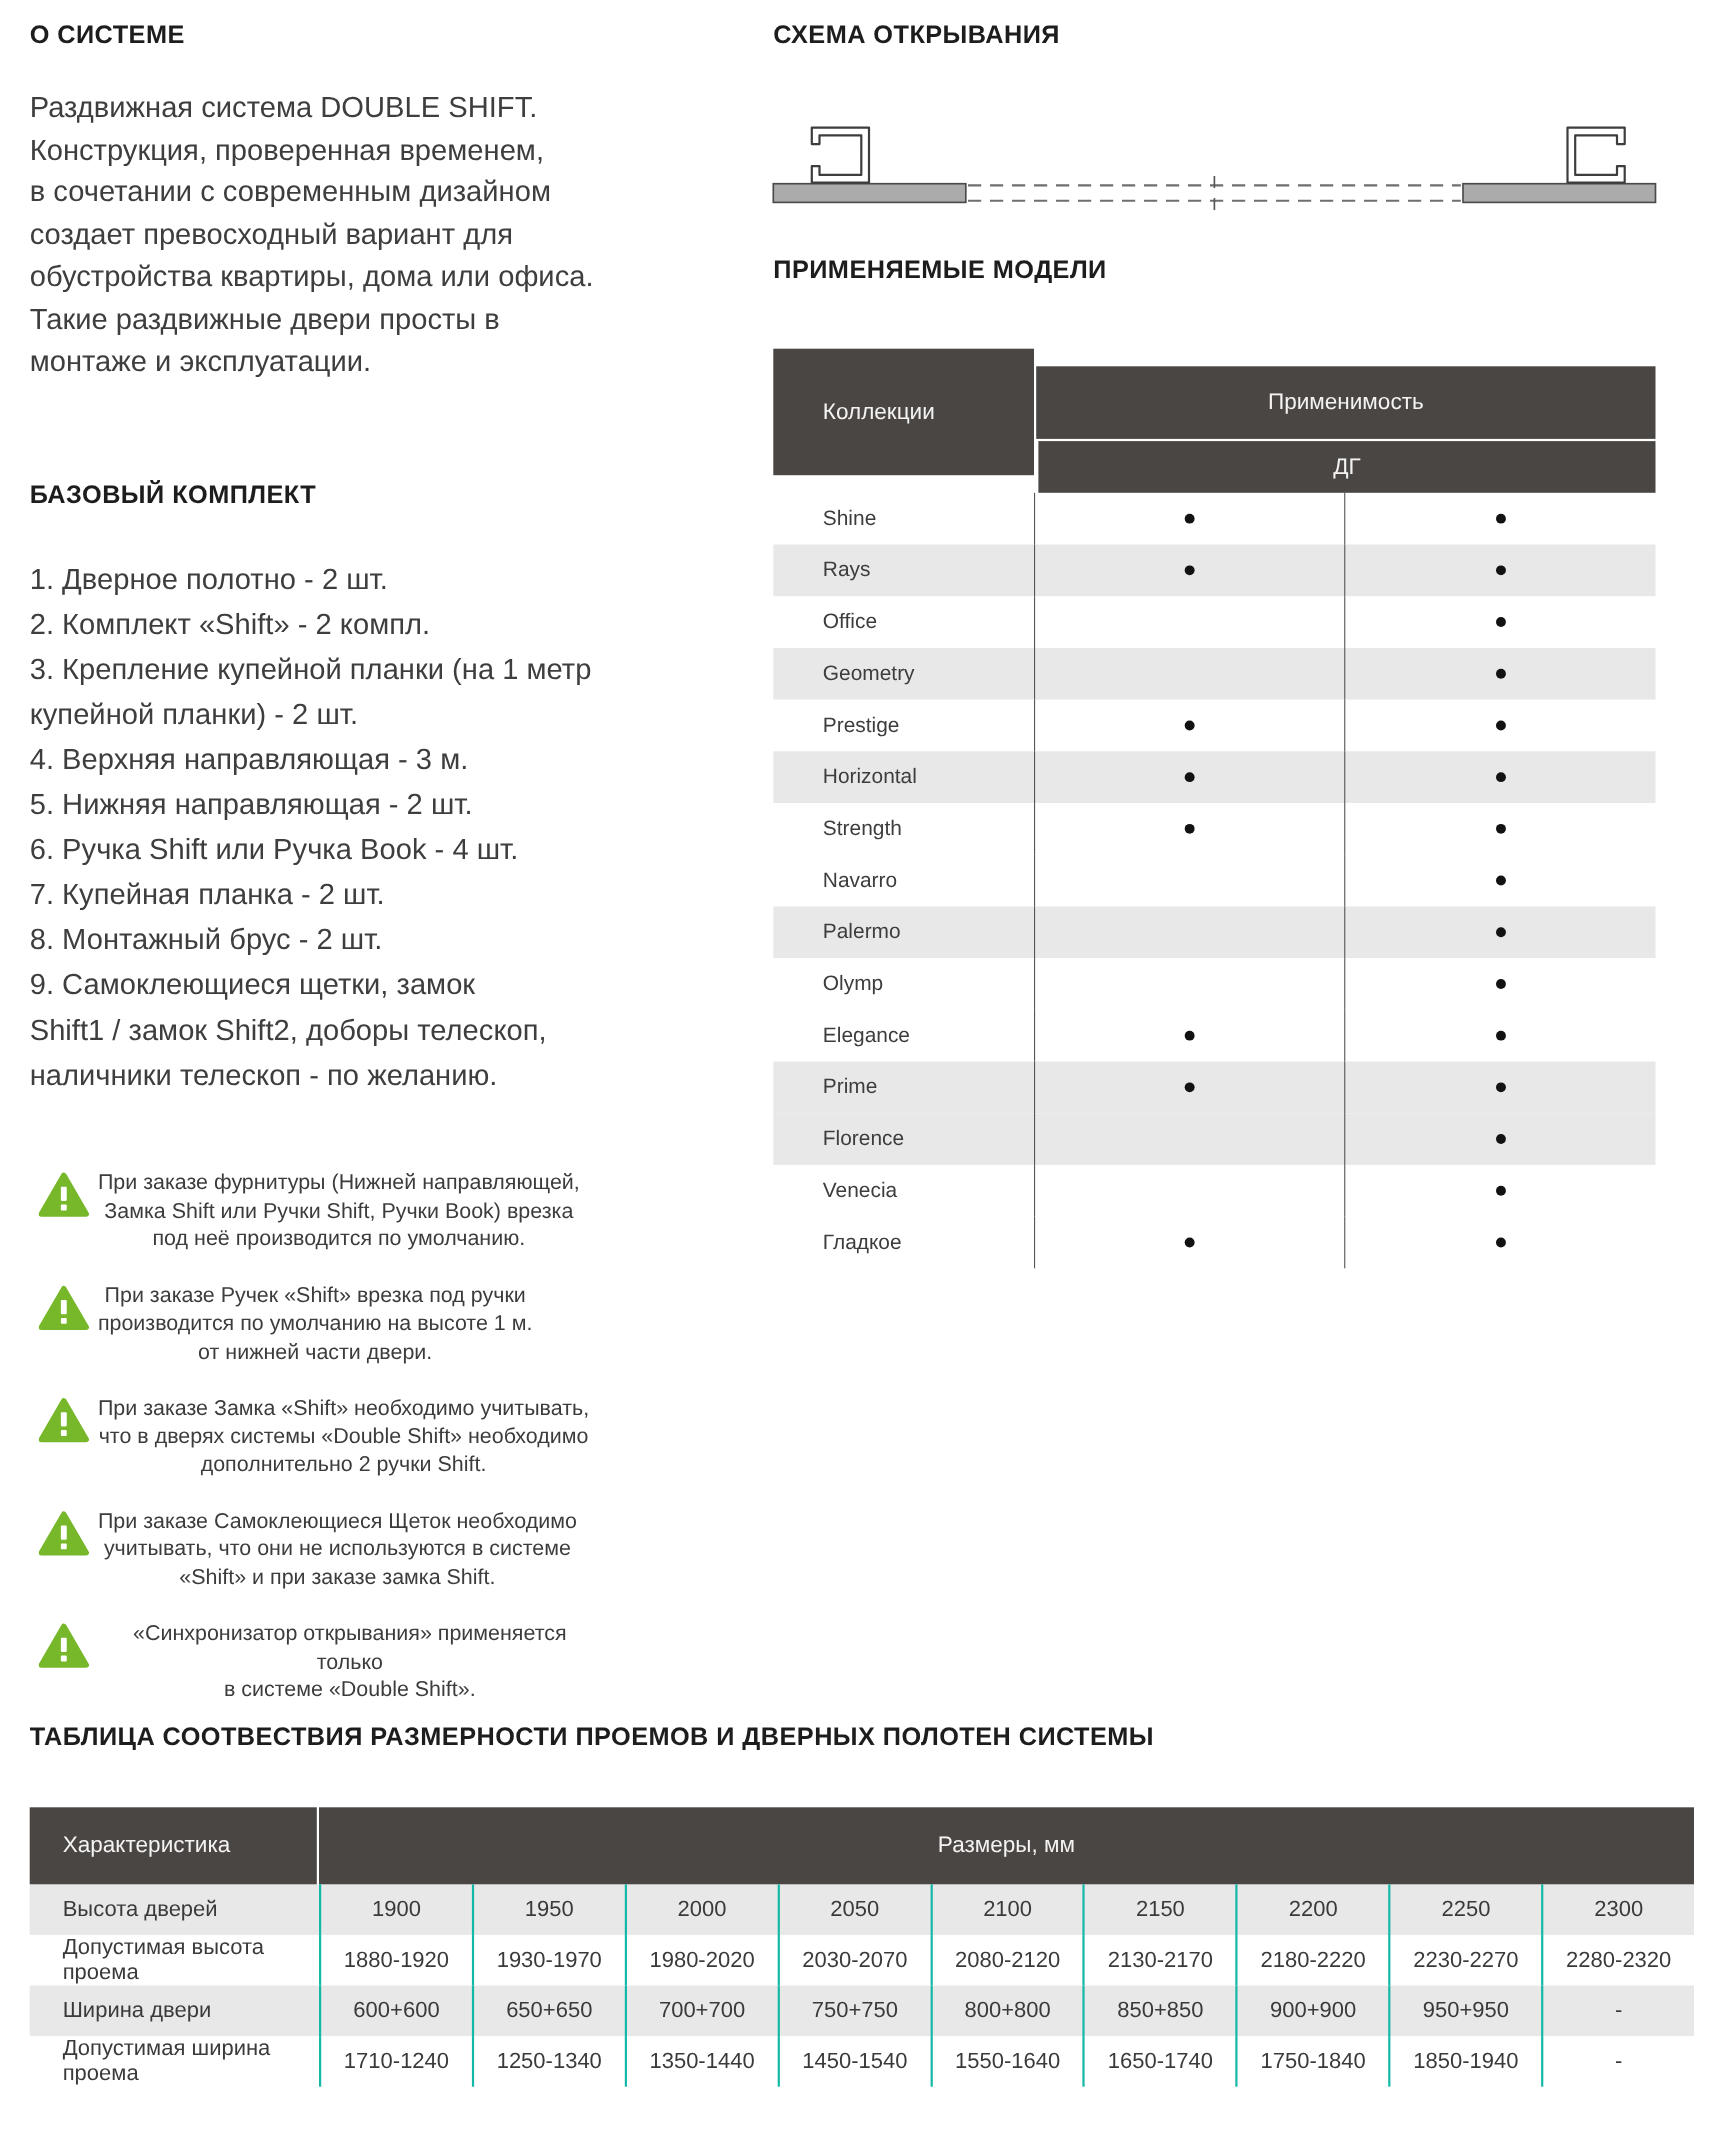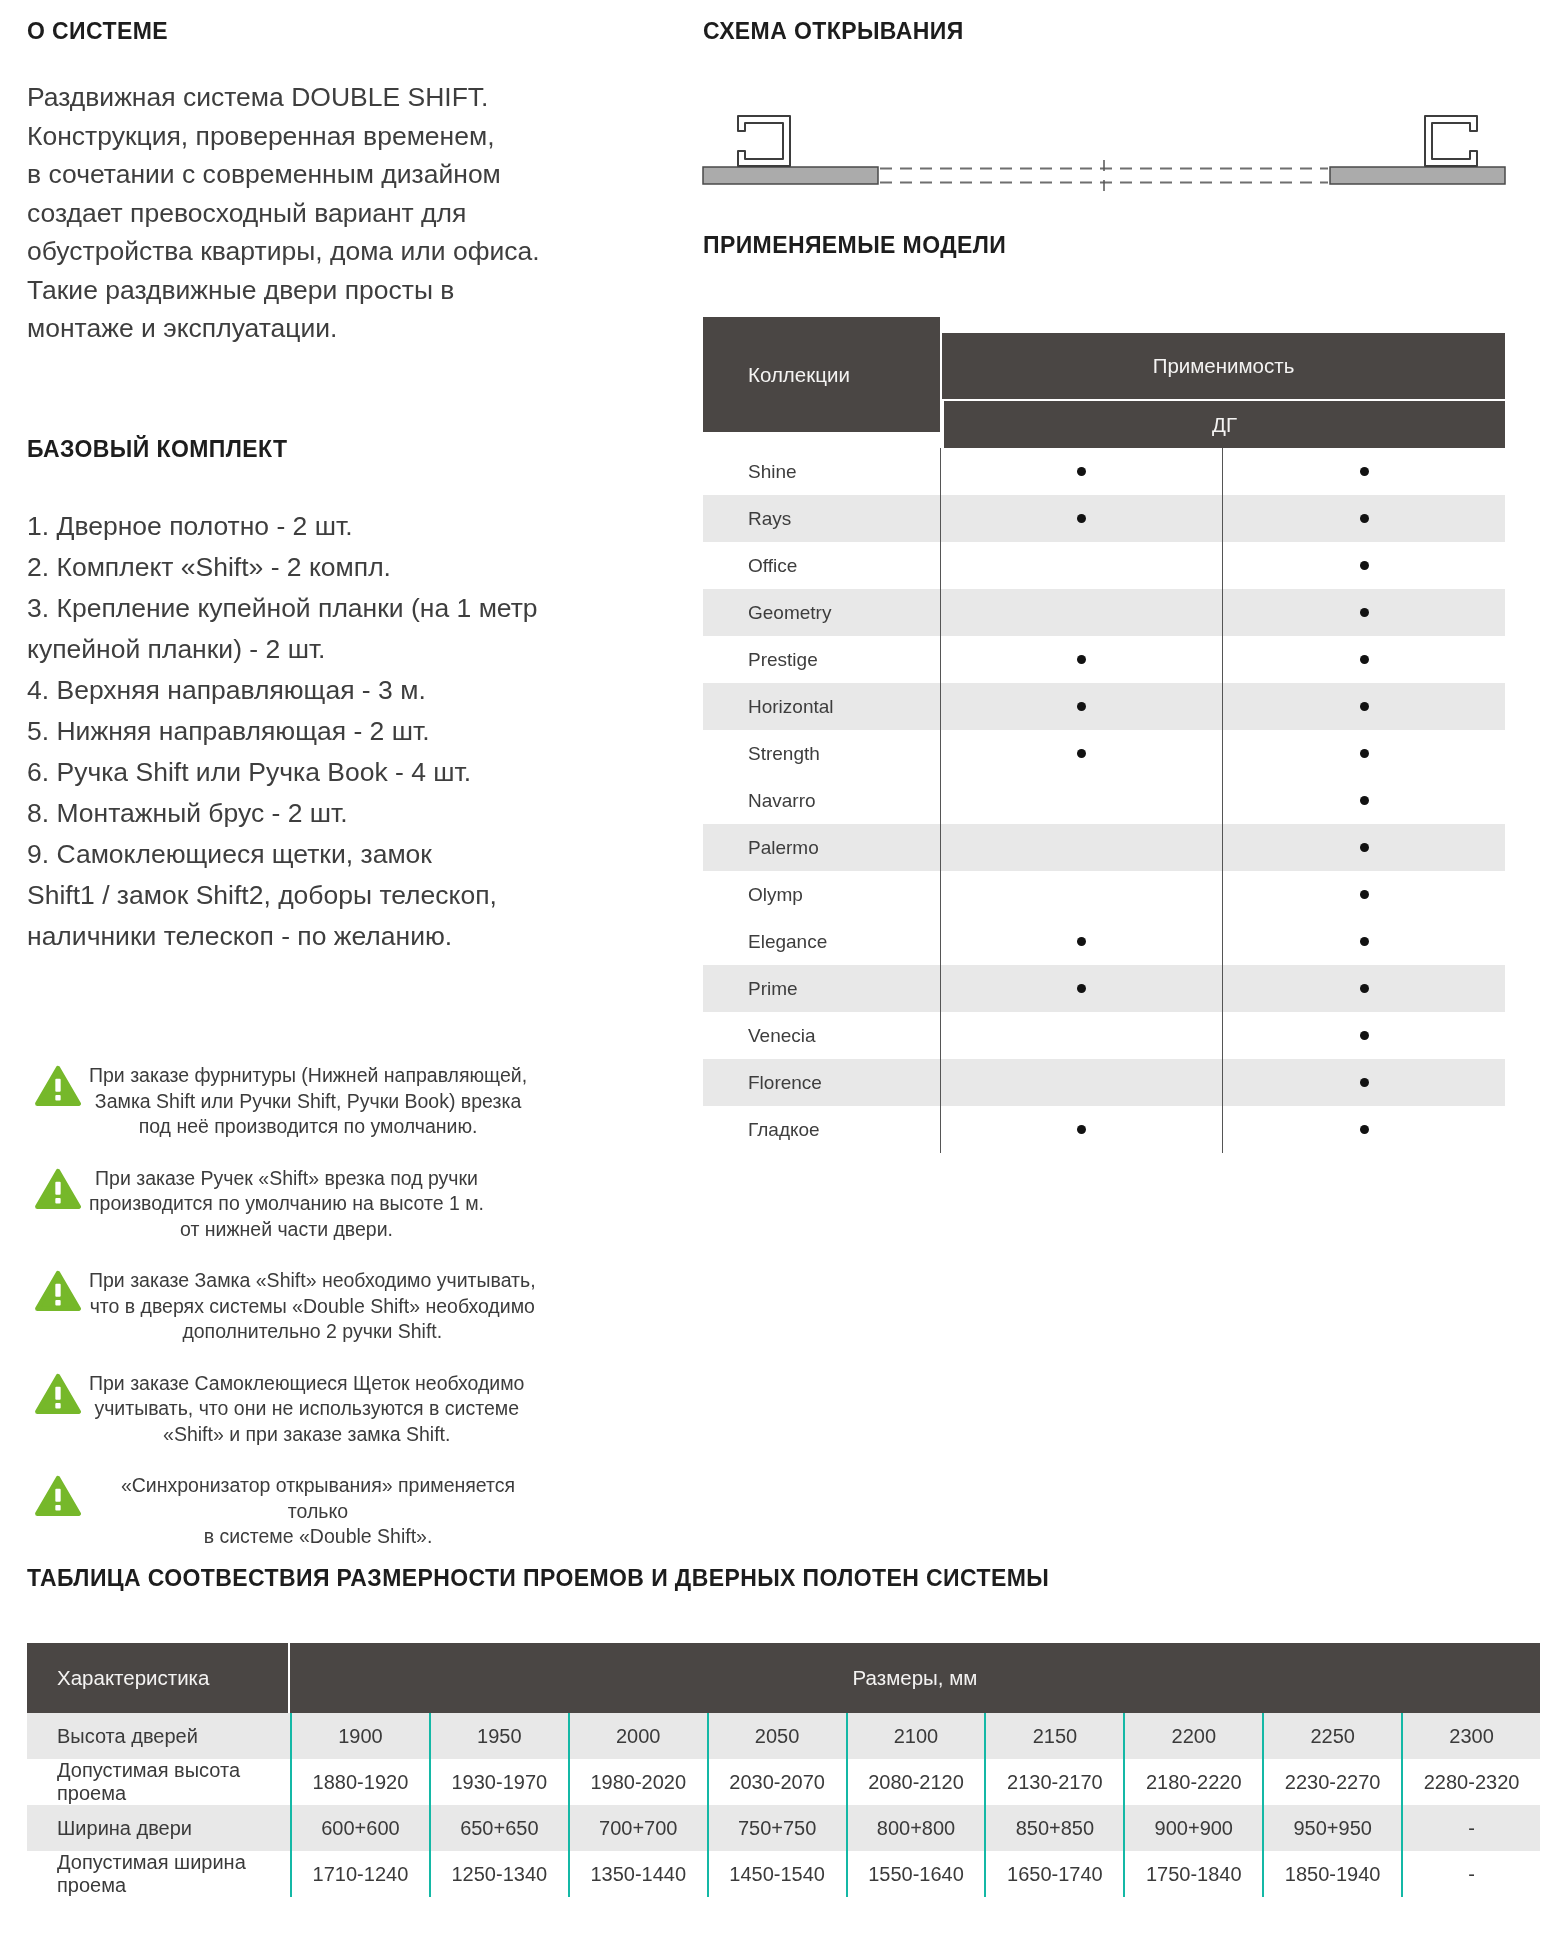--- a/index.html
+++ b/index.html
@@ -80,20 +80,23 @@
       <div class="kit-item">
         <div>4. Верхняя направляющая - 3 м.</div>
       </div>
       <div class="kit-item">
         <div>5. Нижняя направляющая - 2 шт.</div>
       </div>
       <div class="kit-item">
         <div>6. Ручка Shift или Ручка Book - 4 шт.</div>
       </div>
       <div class="kit-item">
+        <div>7. Купейная планка - 2 шт.</div>
+      </div>
+      <div class="kit-item">
         <div>8. Монтажный брус - 2 шт.</div>
       </div>
       <div class="kit-item">
         <div>9. Самоклеющиеся щетки, замок</div>
         <div>Shift1 / замок Shift2, доборы телескоп,</div>
         <div>наличники телескоп - по желанию.</div>
       </div>
     </div>
 
   <div class="warnings" id="warnings-list">
@@ -289,29 +292,29 @@
         </div>
         <div class="m-row shaded">
           <div class="m-name">Prime</div>
           <div class="m-dot-do">
             <span class="dot"></span>
           </div>
           <div class="m-dot-dg">
             <span class="dot"></span>
           </div>
         </div>
+        <div class="m-row shaded">
+          <div class="m-name">Florence</div>
+          <div class="m-dot-do"></div>
+          <div class="m-dot-dg">
+            <span class="dot"></span>
+          </div>
+        </div>
         <div class="m-row">
           <div class="m-name">Venecia</div>
-          <div class="m-dot-do"></div>
-          <div class="m-dot-dg">
-            <span class="dot"></span>
-          </div>
-        </div>
-        <div class="m-row shaded">
-          <div class="m-name">Florence</div>
           <div class="m-dot-do"></div>
           <div class="m-dot-dg">
             <span class="dot"></span>
           </div>
         </div>
         <div class="m-row">
           <div class="m-name">Гладкое</div>
           <div class="m-dot-do">
             <span class="dot"></span>
           </div>

